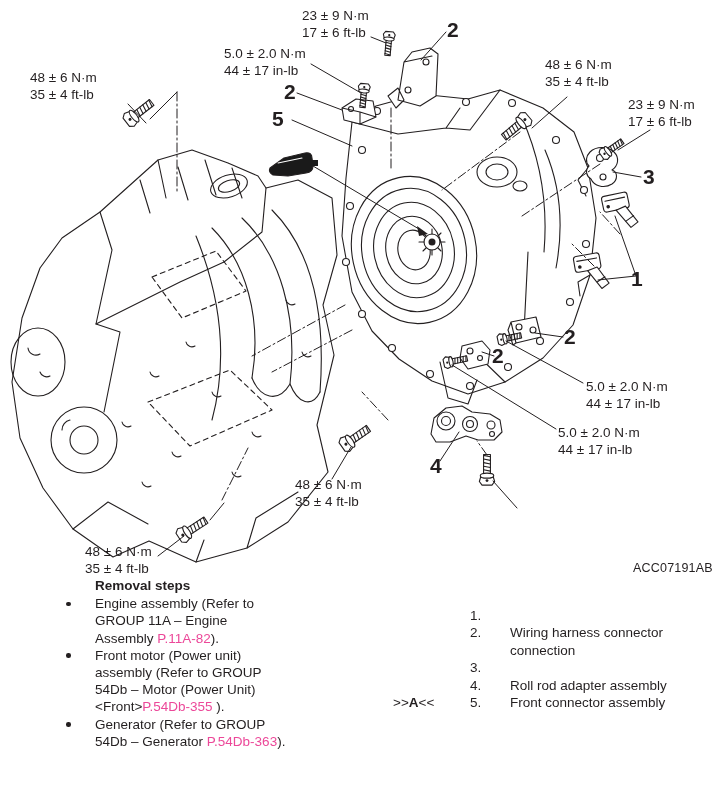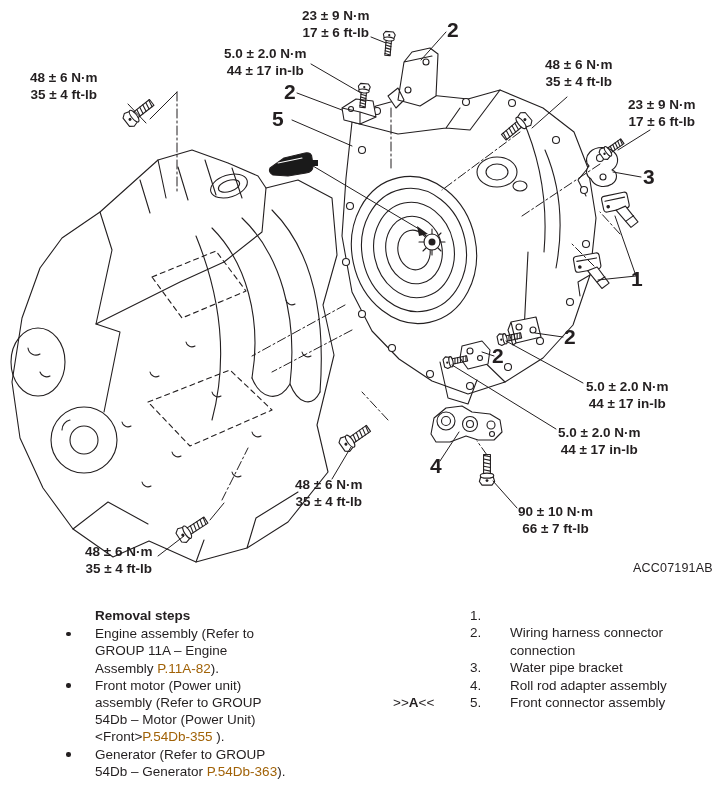--- a/index.html
+++ b/index.html
@@ -1,28 +1,28 @@
 <!DOCTYPE html>
 <html><head>
 <meta charset="utf-8">
 <style>
   html,body{margin:0;padding:0;background:#fff;}
   .page{position:relative;width:713px;height:808px;background:#fff;overflow:hidden;
         font-family:"Liberation Sans",sans-serif;color:#231f20;}
   svg.diagram{position:absolute;left:0;top:0;}
   svg.diagram *{vector-effect:non-scaling-stroke;}
-  .tq{position:absolute;font-weight:bold;font-size:13.5px;line-height:16.5px;white-space:nowrap;text-align:center;}
+  .tq{position:absolute;font-weight:normal;font-size:13.5px;line-height:16.5px;white-space:nowrap;}
   .tq span{display:block;}
   .co{position:absolute;font-weight:bold;font-size:21px;line-height:19px;}
   .figcode{position:absolute;left:633px;top:561px;font-size:12.5px;letter-spacing:.2px;}
-  .steps{position:absolute;left:63px;top:607px;width:224px;font-size:13.5px;line-height:17.2px;}
+  .steps{position:absolute;left:63px;top:577px;width:224px;font-size:13.5px;line-height:17.2px;}
   .steps-heading{font-weight:bold;margin-left:32px;margin-bottom:1px;}
   .step{position:relative;padding-left:32px;margin:0;}
   .dot{position:absolute;left:3px;top:6.5px;width:4.5px;height:4.5px;border-radius:50%;background:#231f20;}
-  .link{color:#a16207;text-decoration:none;cursor:pointer;}
+  .link{color:#ec4899;text-decoration:none;cursor:pointer;}
   .legend{position:absolute;left:393px;top:607px;font-size:13.5px;line-height:17.4px;}
   .legend-row{display:grid;grid-template-columns:77px 40px 180px;}
   .legend-marker{white-space:nowrap;}
   .mk-letter{font-weight:bold;}
 </style>
 </head>
 <body>
 
 <div class="page">
 
@@ -204,24 +204,20 @@
       <span>44 ± 17 in-lb</span>
     </div>
   <div class="tq" style="left:558px;top:425px">
       <span>5.0 ± 2.0 N·m</span>
       <span>44 ± 17 in-lb</span>
     </div>
   <div class="tq" style="left:295px;top:477px">
       <span>48 ± 6 N·m</span>
       <span>35 ± 4 ft-lb</span>
     </div>
-  <div class="tq" style="left:518px;top:504px">
-      <span>90 ± 10 N·m</span>
-      <span>66 ± 7 ft-lb</span>
-    </div>
   <div class="tq" style="left:85px;top:544px">
       <span>48 ± 6 N·m</span>
       <span>35 ± 4 ft-lb</span>
     </div>
 
   <div class="co" style="left:447px;top:20px">2</div>
   <div class="co" style="left:284px;top:82px">2</div>
   <div class="co" style="left:272px;top:109px">5</div>
   <div class="co" style="left:643px;top:167px">3</div>
   <div class="co" style="left:631px;top:269px">1</div>
@@ -253,21 +249,20 @@
       <span class="legend-num">1.</span>
     </div>
     <div class="legend-row">
       <span class="legend-marker"></span>
       <span class="legend-num">2.</span>
       <span class="legend-text">Wiring harness connector connection</span>
     </div>
     <div class="legend-row">
       <span class="legend-marker"></span>
       <span class="legend-num">3.</span>
-      <span class="legend-text">Water pipe bracket</span>
     </div>
     <div class="legend-row">
       <span class="legend-marker"></span>
       <span class="legend-num">4.</span>
       <span class="legend-text">Roll rod adapter assembly</span>
     </div>
     <div class="legend-row">
       <span class="legend-marker"><span>&gt;&gt;</span><span class="mk-letter">A</span><span>&lt;&lt;</span></span>
       <span class="legend-num">5.</span>
       <span class="legend-text">Front connector assembly</span>

